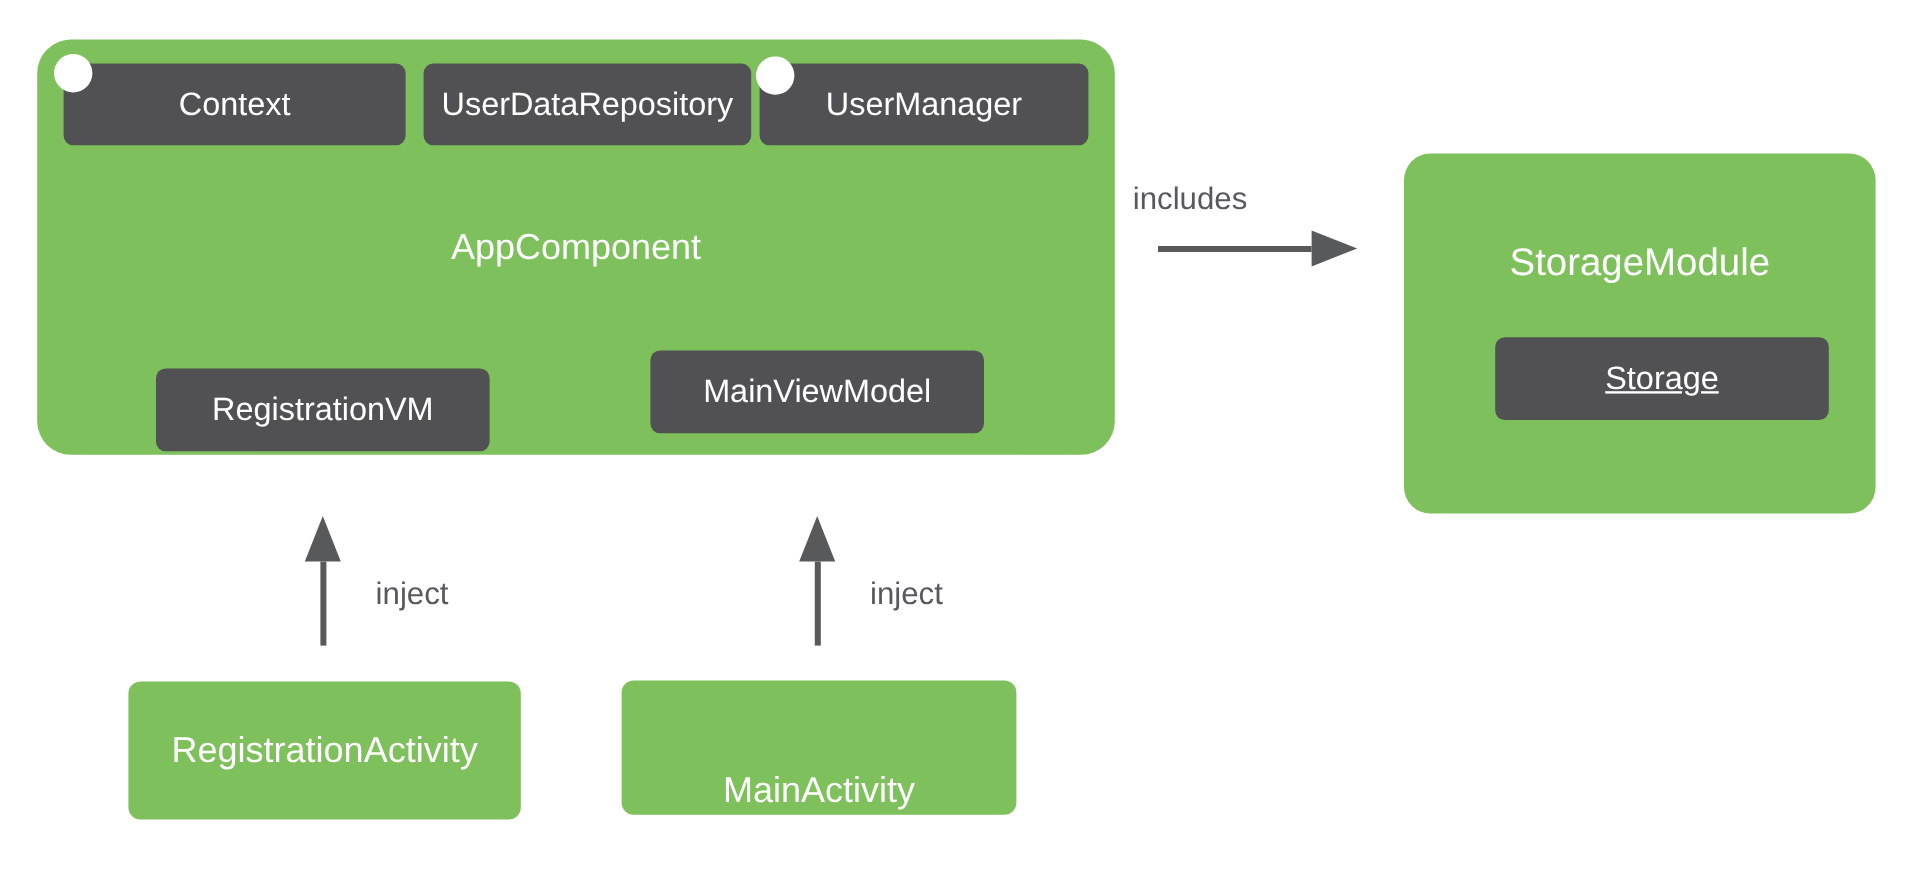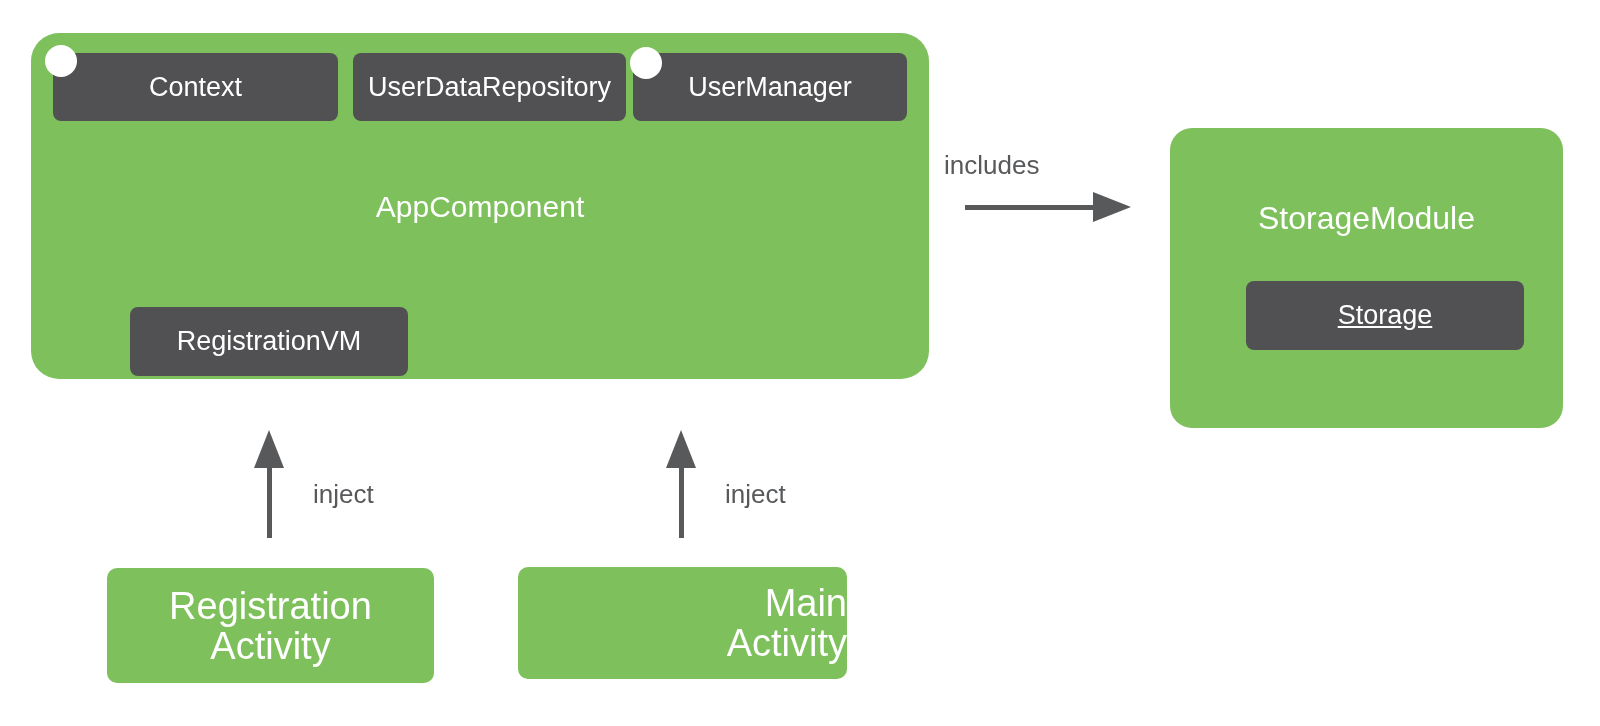--- a/index.html
+++ b/index.html
@@ -67,23 +67,23 @@
     border-left:15px solid transparent;border-right:15px solid transparent;
   }
   #inject-line-1{left:267px;}
   #inject-head-1{left:254px;}
   #inject-label-1{left:313px;top:478px;text-align:left;}
   #inject-line-2{left:679px;}
   #inject-head-2{left:666px;}
   #inject-label-2{left:725px;top:478px;text-align:left;}
   
   .activity{
-    border-radius:10px;display:flex;flex-direction:column;
+    border-radius:10px;display:flex;flex-direction:row;
     align-items:center;justify-content:center;
-    color:var(--white);font-size:38px;line-height:40px;text-align:center;
+    color:var(--white);font-size:30px;line-height:40px;text-align:center;
   }
   #registration-activity{left:107px;top:568px;width:327px;height:115px;}
   #main-activity{left:518px;top:567px;width:329px;height:112px;align-items:flex-end;}
 </style>
 </head>
 <body>
 
 <div id="canvas">
 
   <div id="app-component" class="green-node">
@@ -97,20 +97,23 @@
       <span>UserManager</span>
     </div>
     <div id="box-udr" class="dark-box">
       <span>UserDataRepository</span>
     </div>
 
     <div id="app-title">AppComponent</div>
 
     <div id="box-regvm" class="dark-box">
       <span>RegistrationVM</span>
+    </div>
+    <div id="box-mvm" class="dark-box">
+      <span>MainViewModel</span>
     </div>
   </div>
 
   <div id="includes-label" class="edge-label">includes</div>
   <div id="includes-line"></div>
   <div id="includes-head"></div>
 
   <div id="storage-module" class="green-node">
     <div id="storage-title">StorageModule</div>
     <div id="box-storage" class="dark-box">

